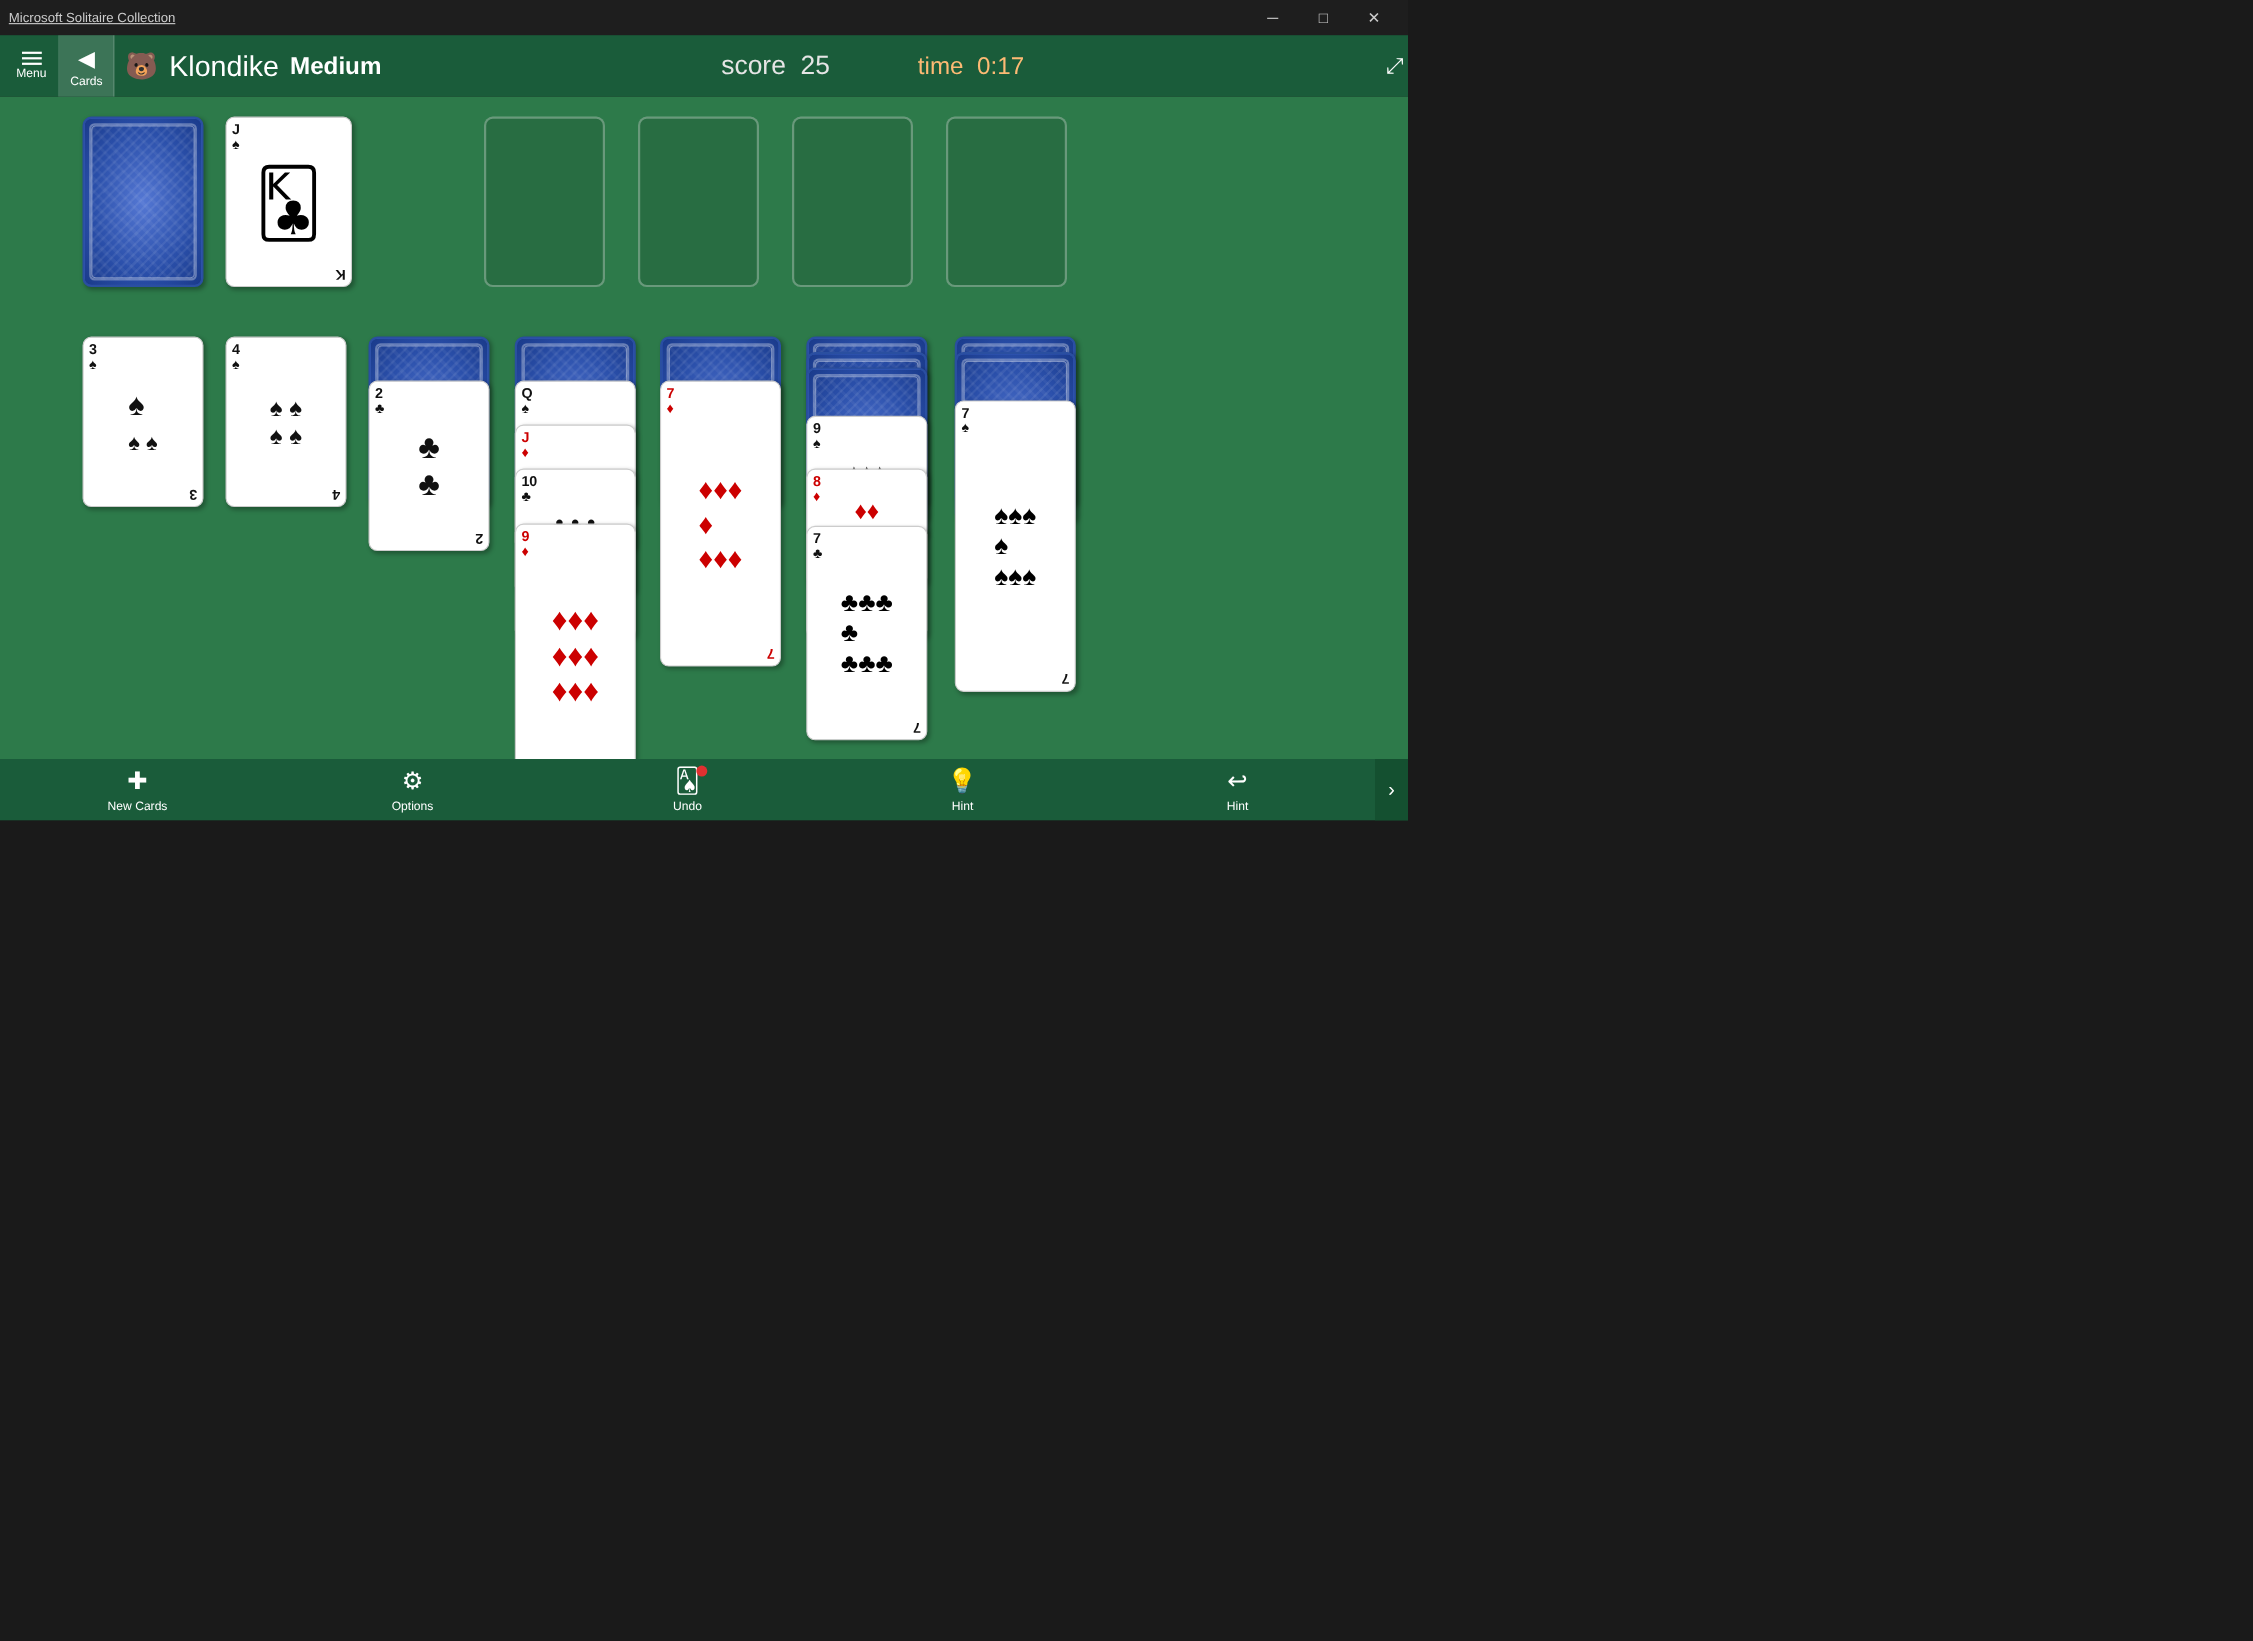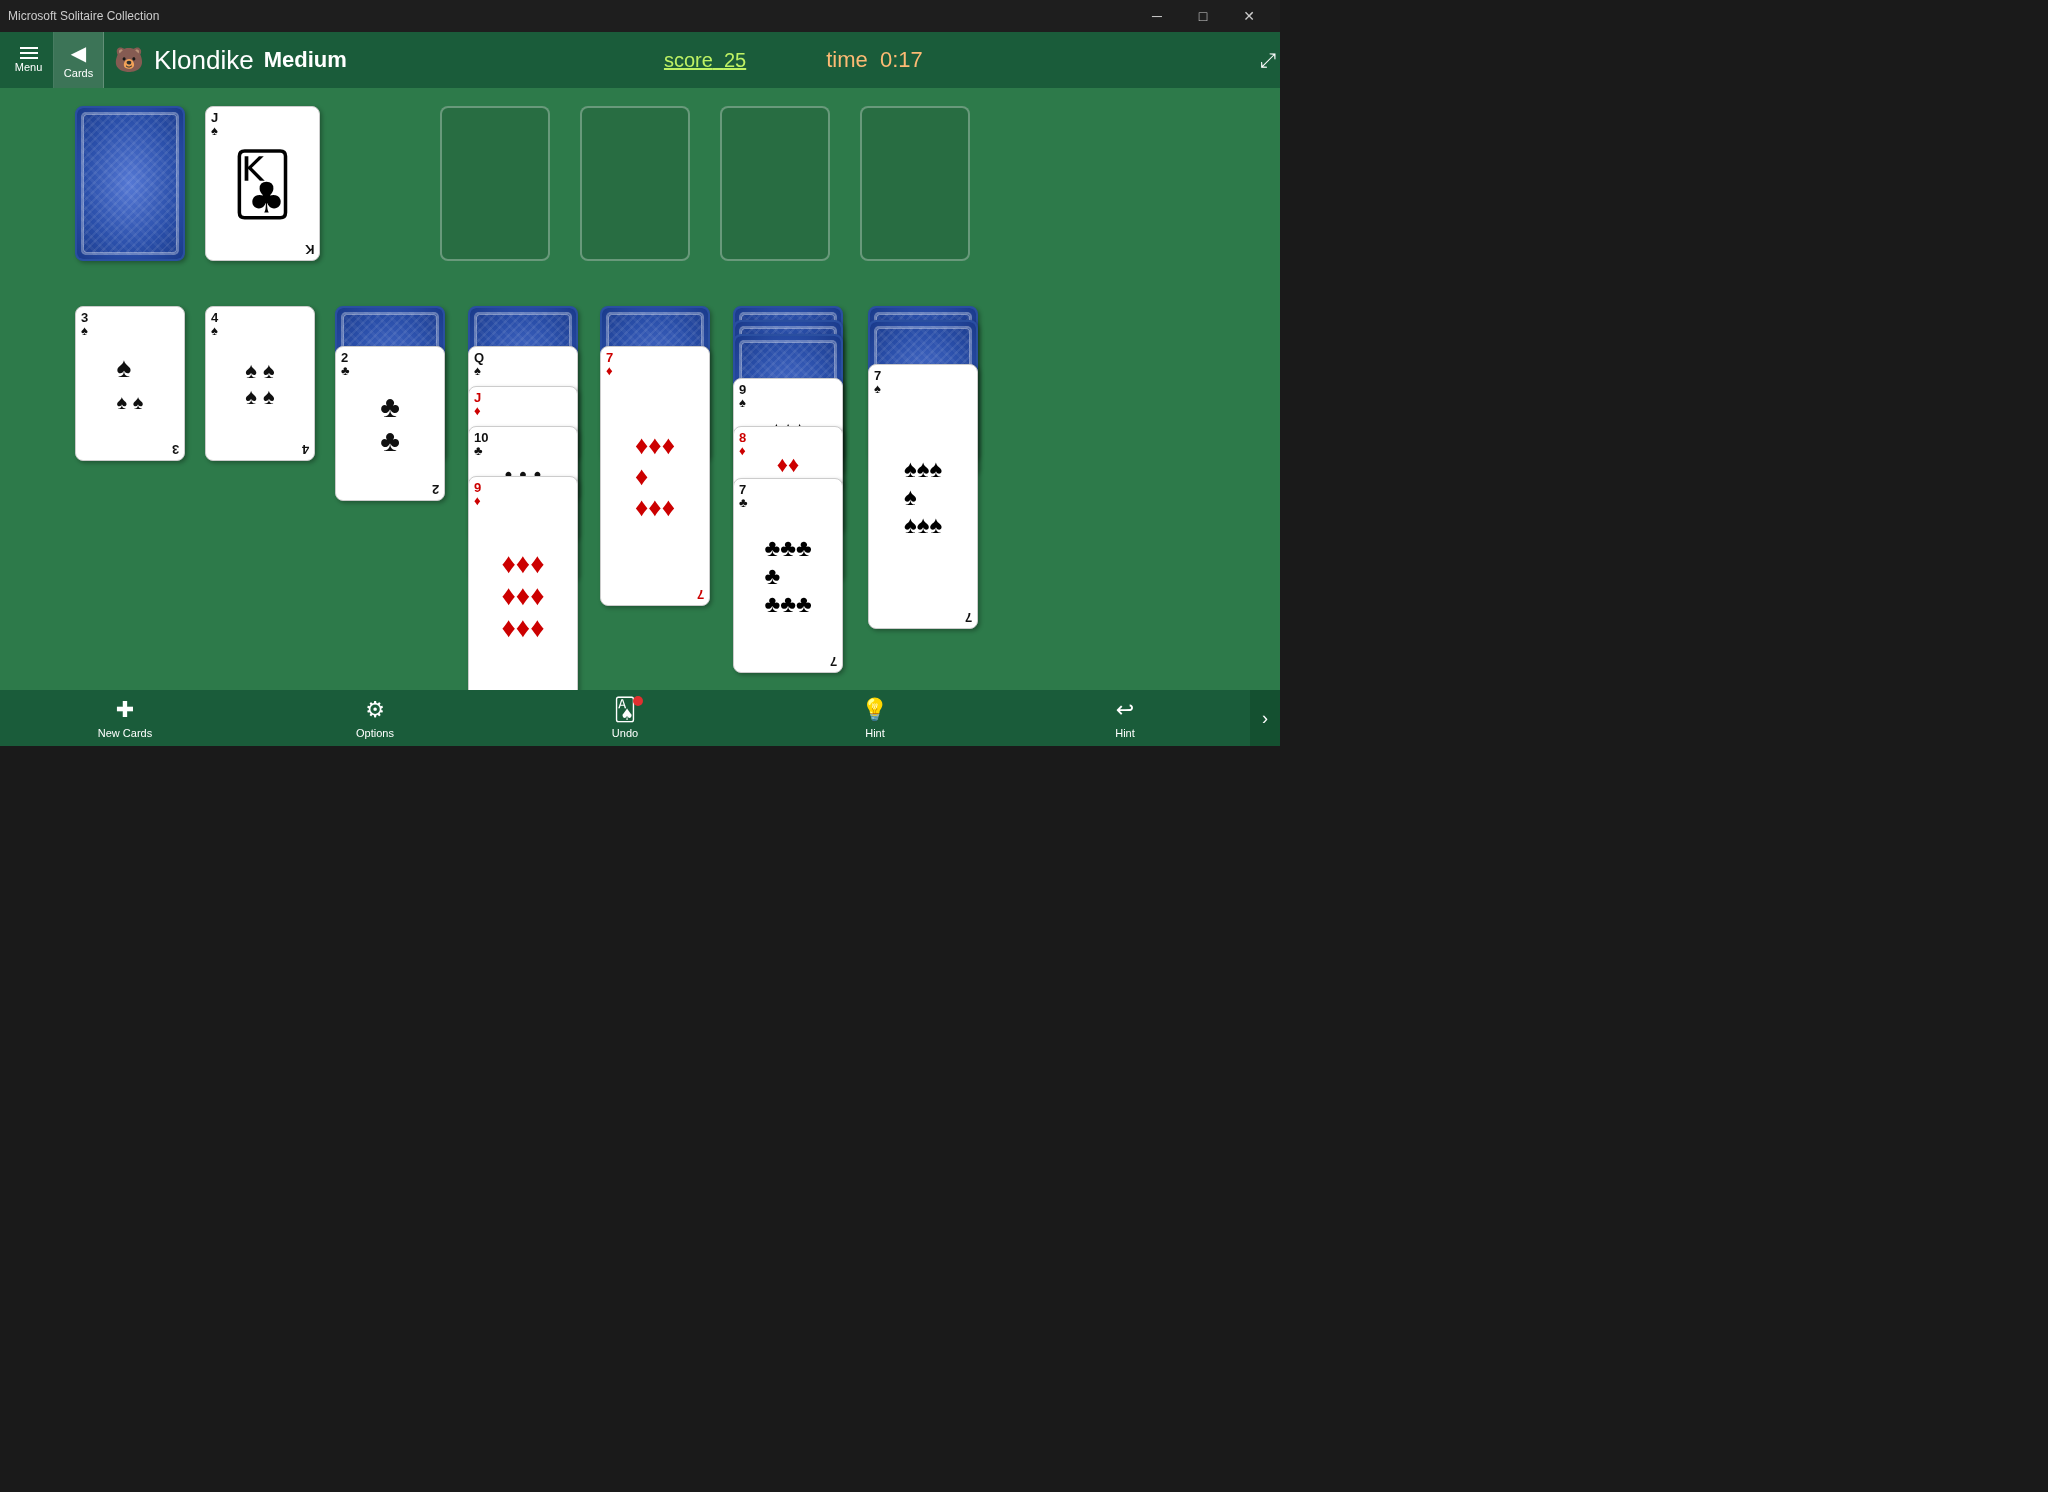--- a/index.html
+++ b/index.html
@@ -9,21 +9,21 @@
     #titlebar {
       height: 32px;
       background: #1e1e1e;
       display: flex;
       align-items: center;
       justify-content: space-between;
       padding: 0 8px;
       color: #ccc;
       font-size: 12px;
     }
-    #titlebar-left { display: flex; align-items: flex-start; gap: 6px; }
+    #titlebar-left { display: flex; align-items: flex-start; gap: 6px; text-decoration: underline; }
     #titlebar-right { display: flex; gap: 0; }
     .title-btn {
       width: 46px; height: 32px;
       display: flex; align-items: center; justify-content: center;
       cursor: pointer; font-size: 14px; color: #ccc;
     }
 
     
     #header {
       height: 56px;
@@ -39,21 +39,21 @@
       font-size: 11px; gap: 2px;
     }
     #menu-btn { border-right: 1px solid rgba(255,255,255,0.2); }
     #back-btn { background: rgba(255,255,255,0.15); border-right: 1px solid rgba(255,255,255,0.2); }
     .hamburger { display: flex; flex-direction: column; gap: 3px; }
     .hamburger span { width: 18px; height: 2px; background: white; display: block; }
     #game-title-area { display: flex; align-items: center; gap: 10px; color: white; margin-left: 10px; }
     #bear-icon { font-size: 24px; }
     #game-name { font-size: 26px; font-weight: 300; }
     #game-difficulty { font-size: 22px; font-weight: 700; }
-    #score-area { margin-left: auto; color: #bef264; font-size: 20px; font-weight: 300; text-decoration: underline; }
+    #score-area { margin-left: auto; color: #e5e5e5; font-size: 24px; font-weight: 300; }
     #time-area { margin-left: 80px; color: #fdba74; font-size: 22px; font-weight: 300; margin-right: 20px; }
     #fullscreen-btn { color: white; cursor: pointer; font-size: 20px; margin-left: auto; }
 
     
     #game-area {
       width: 1280px;
       height: 602px;
       background: #2d7a4a;
       position: relative;
       overflow: hidden;

